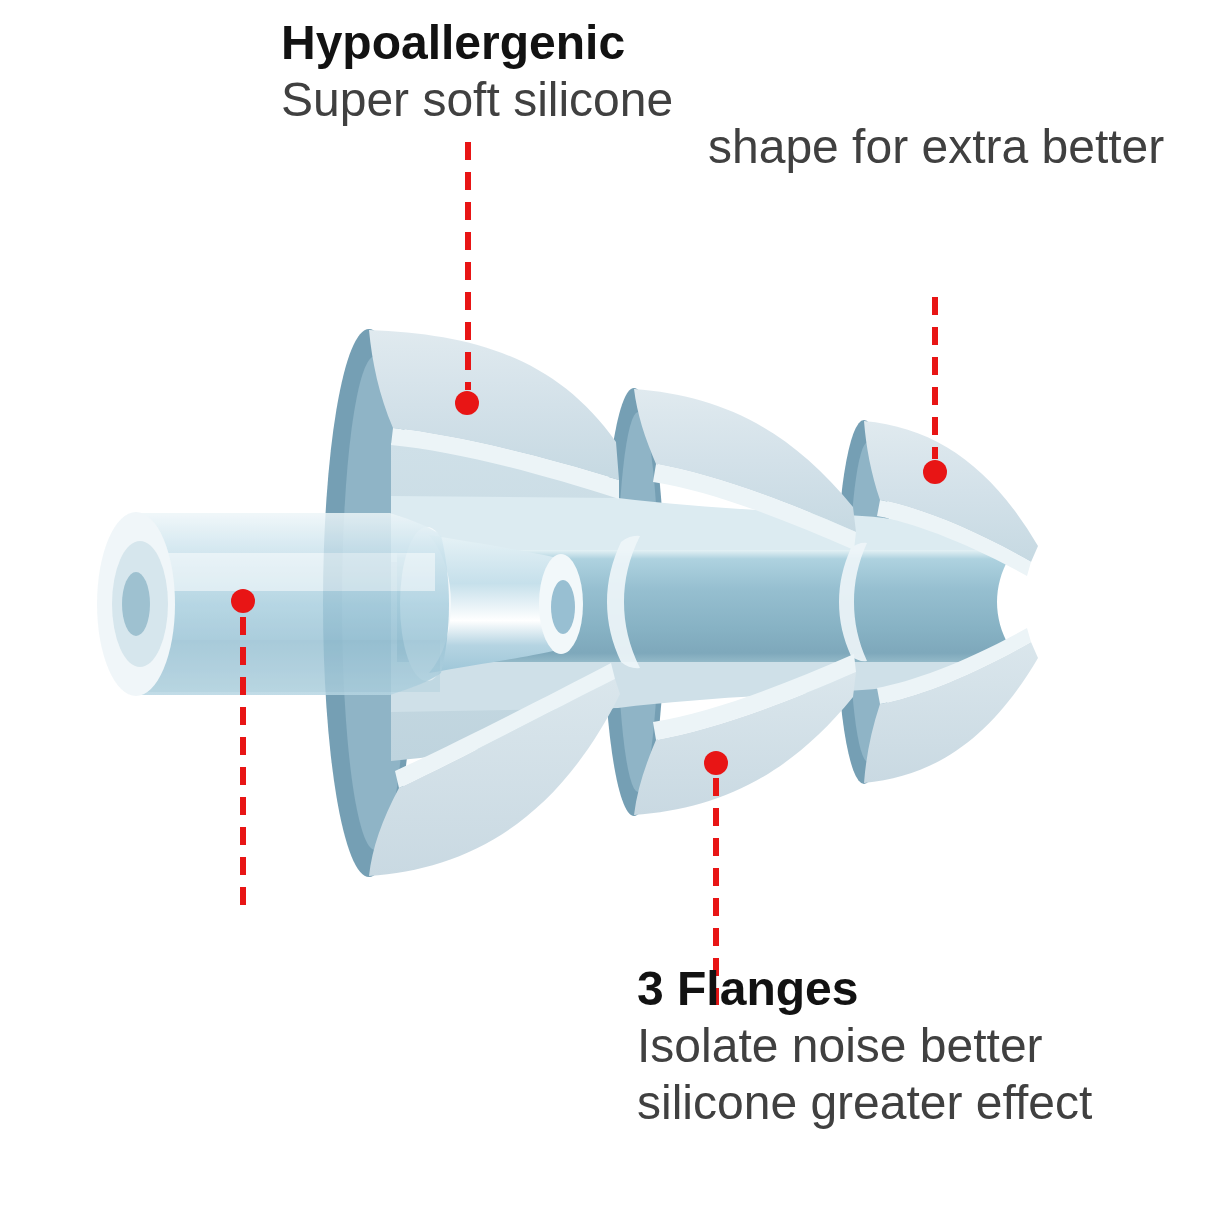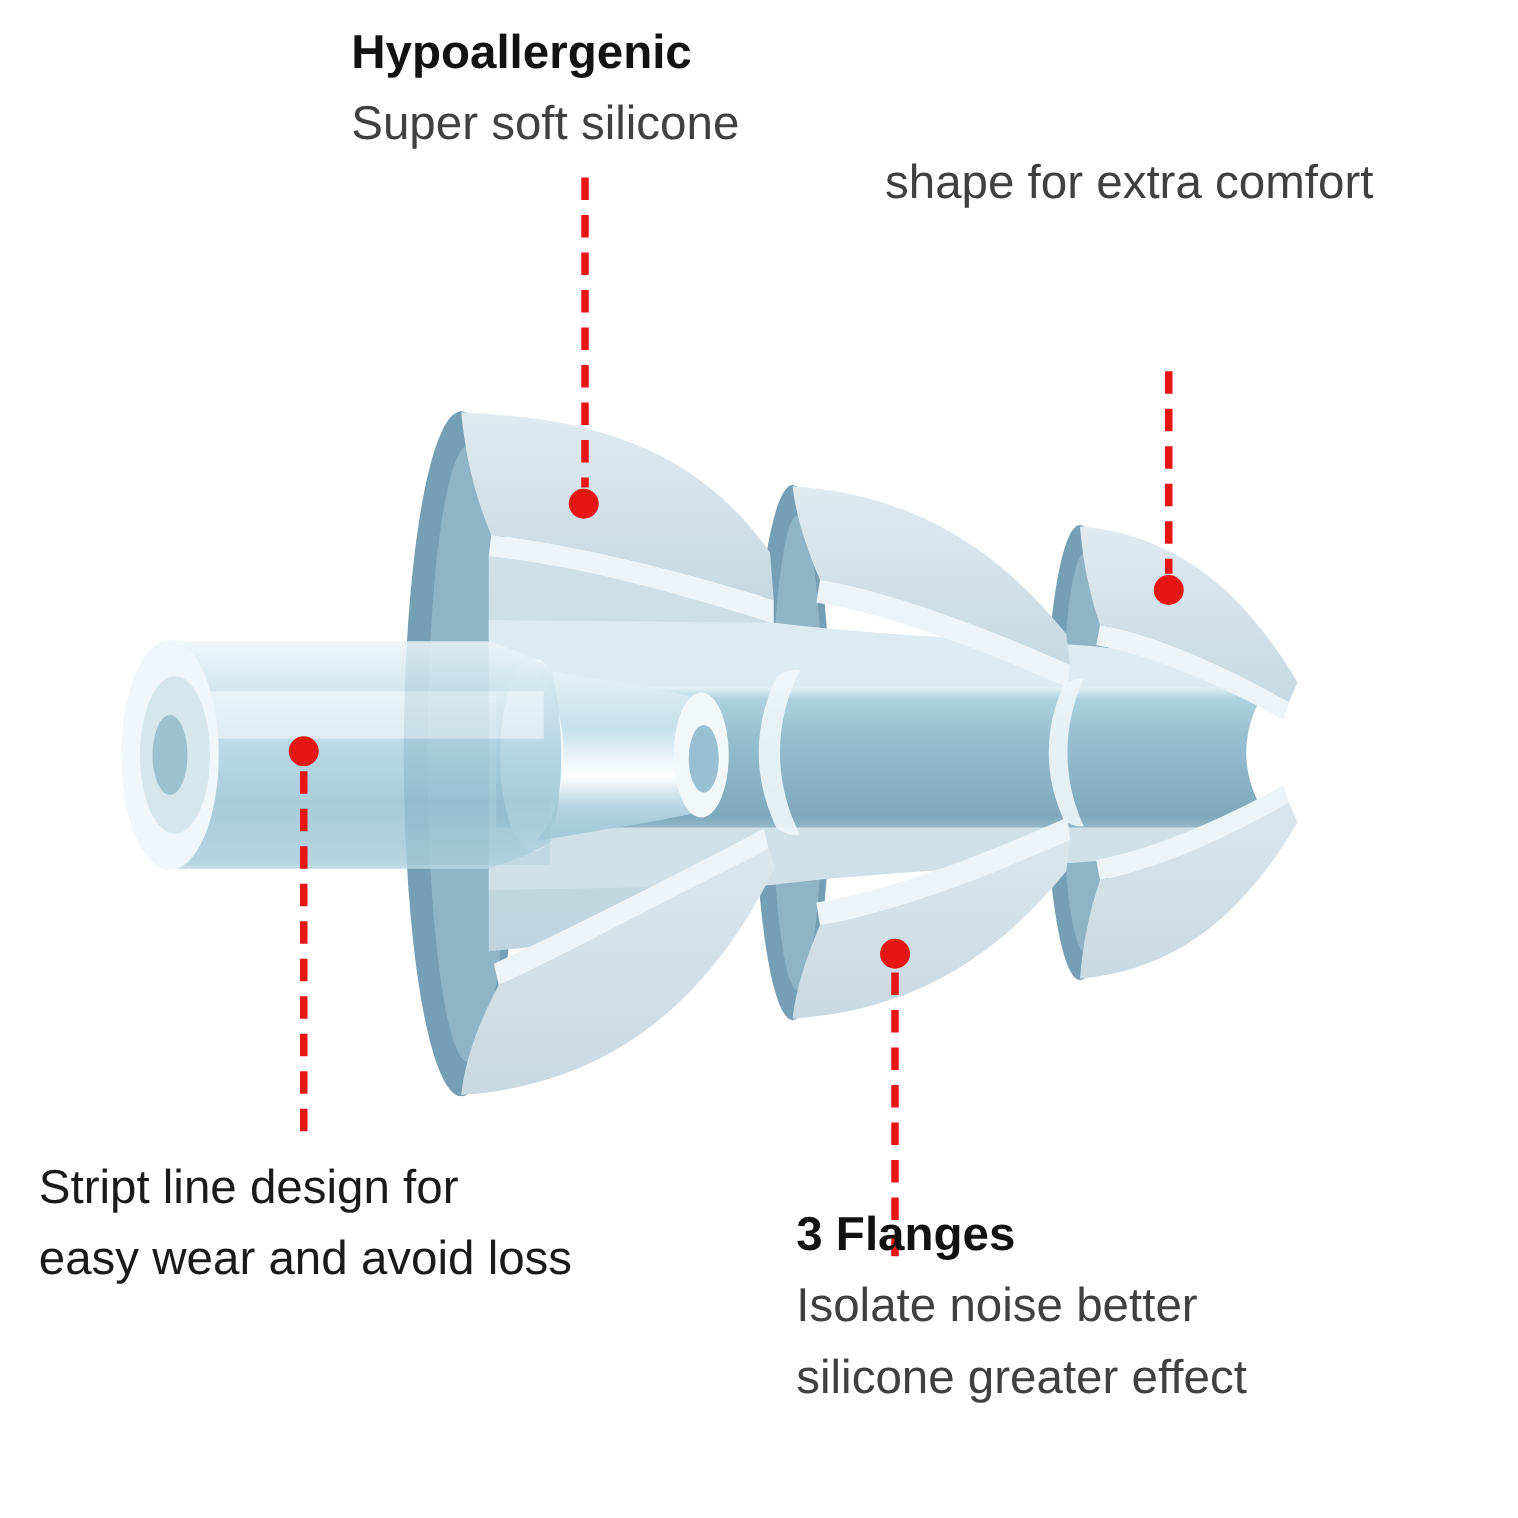--- a/index.html
+++ b/index.html
@@ -1,21 +1,21 @@
 <!DOCTYPE html>
 <html><head>
 <meta charset="utf-8">
 <style>
   html,body{margin:0;padding:0;background:#ffffff;}
   #canvas{
     position:relative;width:1214px;height:1214px;background:#ffffff;overflow:hidden;
     font-family:"Liberation Sans", sans-serif;
   }
   svg#plug{position:absolute;left:0;top:0;}
-  .label{position:absolute;line-height:57px;font-size:38px;white-space:nowrap;}
+  .label{position:absolute;line-height:57px;font-size:48px;white-space:nowrap;}
   .label .t{font-weight:bold;color:#121212;display:block;}
   .label .b{color:#404040;display:block;}
   .label .bk{color:#1a1a1a;display:block;}
 </style>
 </head>
 <body>
 
 <div id="canvas">
 
   <svg id="plug" width="1214" height="1214" viewBox="0 0 1214 1214">
@@ -147,27 +147,23 @@
       <circle cx="716" cy="763" r="12" fill="#e81515" stroke="none"></circle>
     </g>
   </svg>
 
   <div class="label" style="left:281px;top:14px;">
     <span class="t">Hypoallergenic</span>
     <span class="b">Super soft silicone</span>
   </div>
 
   <div class="label" style="left:708px;top:118px;">
-    <span class="b">shape for extra comfort</span>
+    <span class="b">shape for extra better</span>
   </div>
 
-  <div class="label" style="left:31px;top:922px;">
-    <span class="bk">Stript line design for</span>
-    <span class="bk">easy wear and avoid loss</span>
-  </div>
 
   <div class="label" style="left:637px;top:960px;">
     <span class="t">3 Flanges</span>
     <span class="b">Isolate noise better</span>
     <span class="b">silicone greater effect</span>
   </div>
 
 </div>
 
 </body></html>

